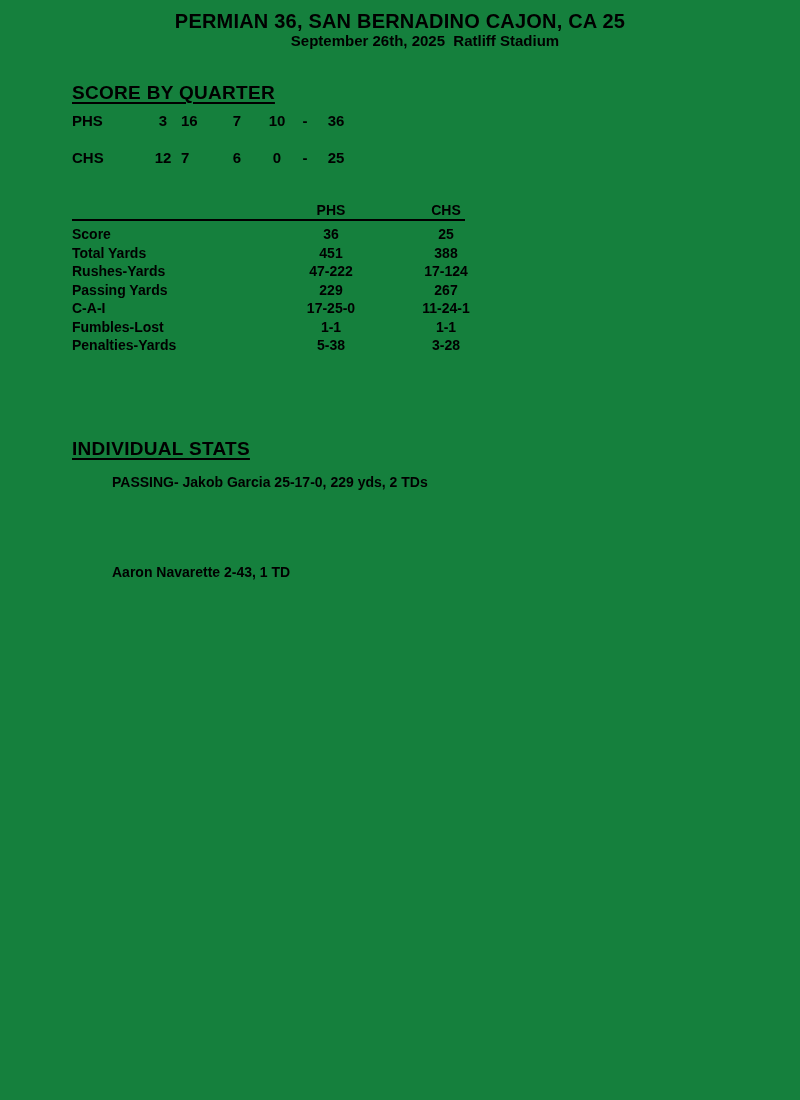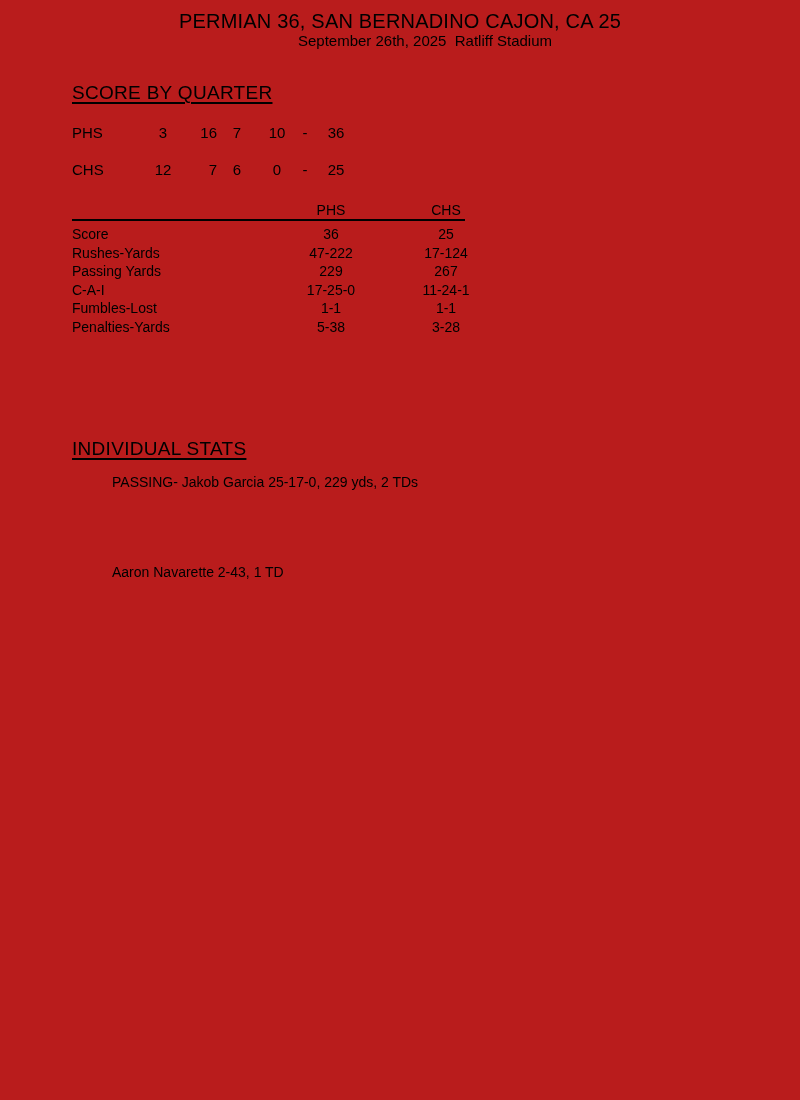--- a/index.html
+++ b/index.html
@@ -4,24 +4,24 @@
 <style>
   html, body {
     margin: 0;
     padding: 0;
     background: #ffffff;
   }
   .page {
     position: relative;
     width: 800px;
     height: 1100px;
-    background: #b91c1c;
+    background: #15803d;
     color: #000000;
     font-family: "Liberation Sans", "DejaVu Sans", sans-serif;
-    font-weight: normal;
+    font-weight: bold;
     overflow: hidden;
   }
   
   .title {
     position: absolute;
     top: 9px;
     left: 0;
     width: 800px;
     text-align: center;
     font-size: 20px;
@@ -59,21 +59,21 @@
   .q-row {
     display: flex;
     align-items: baseline;
     font-size: 15px;
     line-height: 17px;
     height: 17px;
     margin-bottom: 20px;
   }
   .q-row .team  { width: 73px; text-align: left; }
   .q-row .q1    { width: 36px; text-align: center; }
-  .q-row .q2    { width: 36px; text-align: right; margin-top: 12px; }
+  .q-row .q2    { width: 36px; text-align: left; }
   .q-row .q3    { width: 40px; text-align: center; }
   .q-row .q4    { width: 40px; text-align: center; }
   .q-row .dash  { width: 16px; text-align: center; }
   .q-row .final { width: 46px; text-align: center; }
   
   .team-table {
     position: absolute;
     top: 202px;
     left: 72px;
     font-size: 14px;
@@ -151,20 +151,25 @@
       <span class="chs">CHS</span>
       <span class="head-rule"></span>
     </div>
 
     <div class="t-row">
       <span class="lbl">Score</span>
       <span class="phs">36</span>
       <span class="chs">25</span>
     </div>
     <div class="t-row">
+      <span class="lbl">Total Yards</span>
+      <span class="phs">451</span>
+      <span class="chs">388</span>
+    </div>
+    <div class="t-row">
       <span class="lbl">Rushes-Yards</span>
       <span class="phs">47-222</span>
       <span class="chs">17-124</span>
     </div>
     <div class="t-row">
       <span class="lbl">Passing Yards</span>
       <span class="phs">229</span>
       <span class="chs">267</span>
     </div>
     <div class="t-row">

